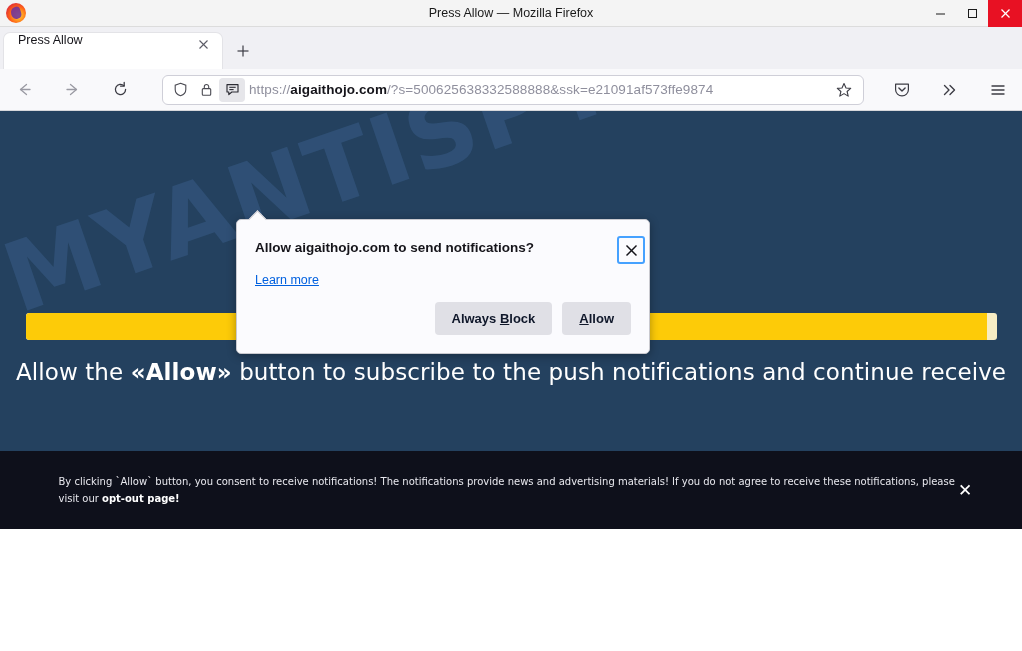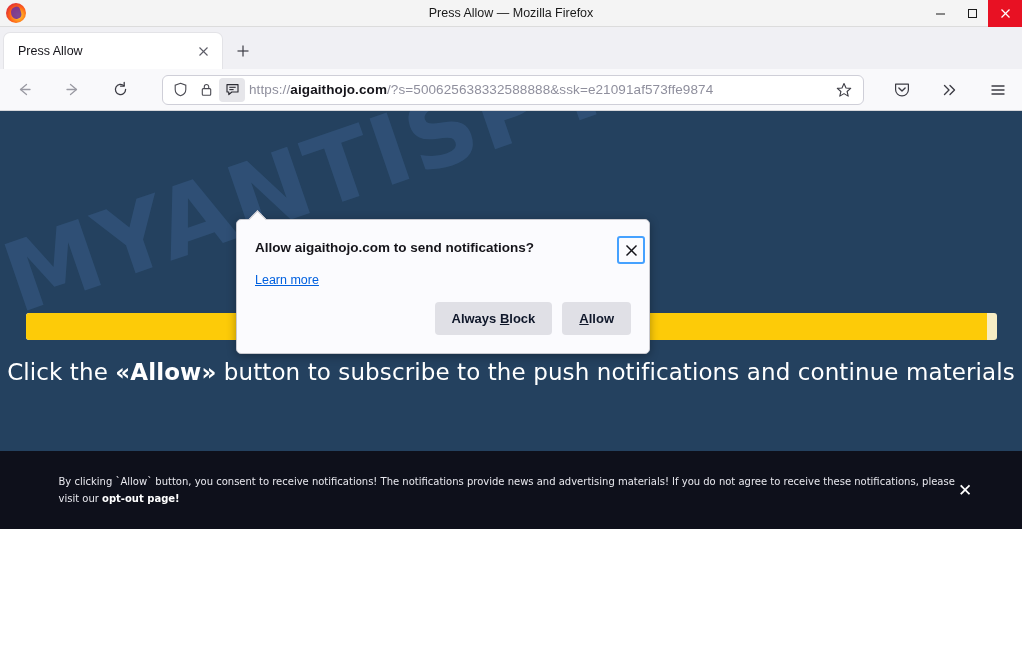--- a/index.html
+++ b/index.html
@@ -33,21 +33,21 @@
   .win-btn svg { display: block; }
   .win-close { background: #e81123; width: 34px; }
 
   
   .tabstrip {
     height: 42px; background: #f0f0f4; display: flex; align-items: flex-end;
     padding: 0 4px; flex: 0 0 42px;
   }
   .tab {
     height: 36px; width: 218px; background: #ffffff; border-radius: 6px 6px 0 0;
-    display: flex; align-items: center; padding: 0 8px 0 14px; margin-bottom: 0;
+    display: flex; padding: 0 8px 0 14px; margin-bottom: 0;
     box-shadow: 0 0 0 1px rgba(0,0,0,.05);
   }
   .tab-label { font-size: 12.5px; color: #15141a; flex: 1; white-space: nowrap;
     overflow: hidden; text-overflow: ellipsis; }
   .tab-close { width: 22px; height: 22px; display: flex; align-items: center; justify-content: center;
     border-radius: 4px; }
   .newtab { width: 30px; height: 30px; display: flex; align-items: center; justify-content: center;
     margin: 0 0 3px 6px; border-radius: 4px; }
 
   
@@ -271,21 +271,21 @@
 
   <div class="content">
 
     <div class="watermark">MYANTISPYWARE.COM</div>
 
     <div class="progress-wrap">
       <div class="progress-fill" id="progress-fill" style="width: 99%;"></div>
     </div>
     <div class="progress-label" style="left:26px; top:202px; width:971px;">99%</div>
 
-    <div class="headline"><span>Click the </span><b>«Allow»</b><span> button to subscribe to the push notifications and continue materials</span></div>
+    <div class="headline"><span>Allow the </span><b>«Allow»</b><span> button to subscribe to the push notifications and continue receive</span></div>
 
     <div class="consent">
       <div class="consent-text">
         <span>By clicking `Allow` button, you consent to receive notifications! The notifications provide news and advertising materials! If you do not agree to receive these notifications,</span>
         <span>please visit our </span><span class="optout">opt-out page!</span>
       </div>
       <div class="consent-close">✕</div>
     </div>
 
     <div class="perm-popup">

